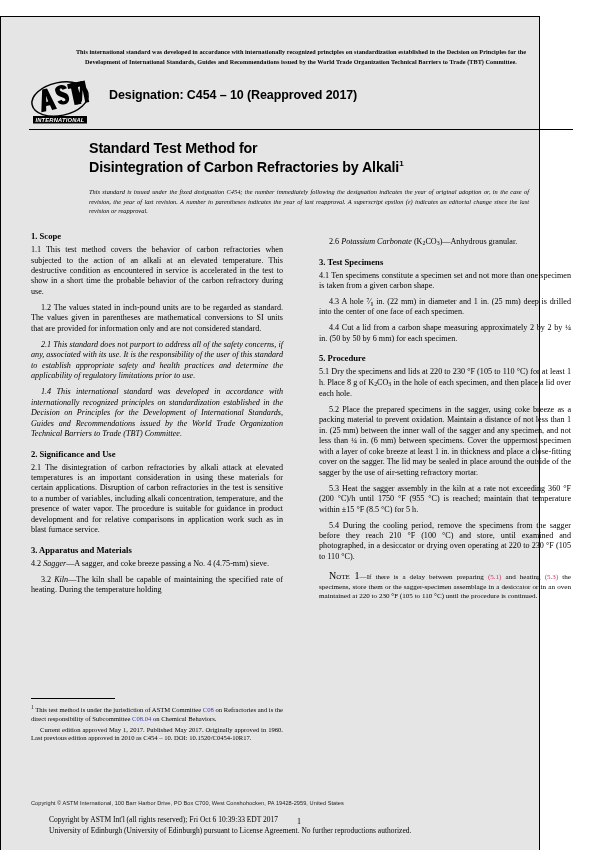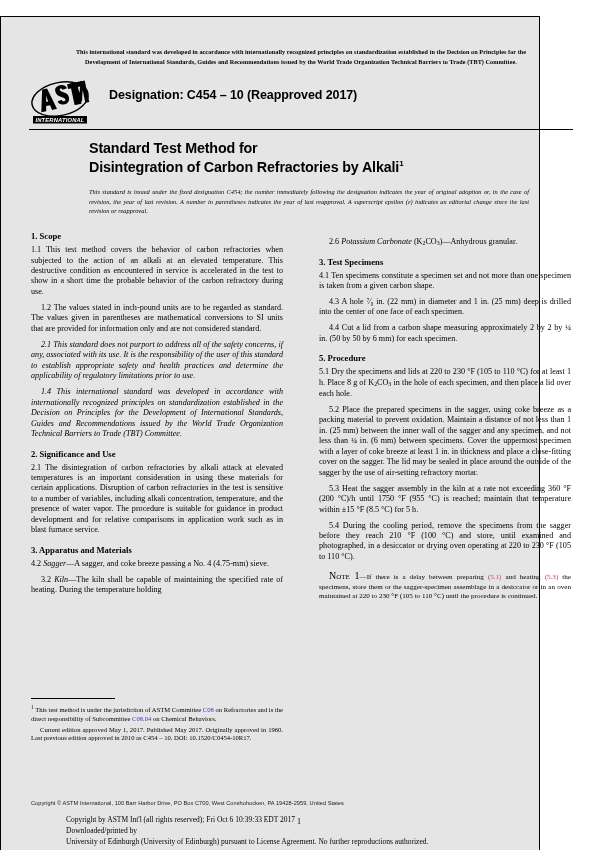--- a/index.html
+++ b/index.html
@@ -177,21 +177,20 @@
     color: #1a1a1a;
     letter-spacing: 0.01em;
   }
   .dl-block {
     position: absolute;
     left: 48px;
     top: 797px;
     width: 500px;
     font-size: 7.5px;
     line-height: 1.47;
-    margin-left: 17px;
   }
   .dl-block div { white-space: nowrap; }
   .page-num {
     position: absolute;
     left: 296px;
     top: 800px;
     font-size: 8px;
   }
 </style>
 </head>
@@ -264,18 +263,17 @@
 
   <div class="footnote-rule"></div>
   <div class="footnote">
     <p><sup>1</sup><span> This test method is under the jurisdiction of ASTM Committee </span><span class="link">C08</span><span> on Refractories and is the direct responsibility of Subcommittee </span><span class="link">C08.04</span><span> on Chemical Behaviors.</span></p>
     <p class="fn2">Current edition approved May 1, 2017. Published May 2017. Originally approved in 1960. Last previous edition approved in 2010 as C454 – 10. DOI: 10.1520/C0454-10R17.</p>
   </div>
 
   <div class="copyright-line">Copyright © ASTM International, 100 Barr Harbor Drive, PO Box C700, West Conshohocken, PA 19428-2959, United States</div>
   <div class="dl-block">
     <div>Copyright by ASTM Int'l (all rights reserved); Fri Oct  6 10:39:33 EDT 2017</div>
-    <div>Downloaded/printed by</div>
     <div>University of Edinburgh (University of Edinburgh) pursuant to License Agreement. No further reproductions authorized.</div>
   </div>
   <div class="page-num">1</div>
 
 </div>
 
 </body></html>

